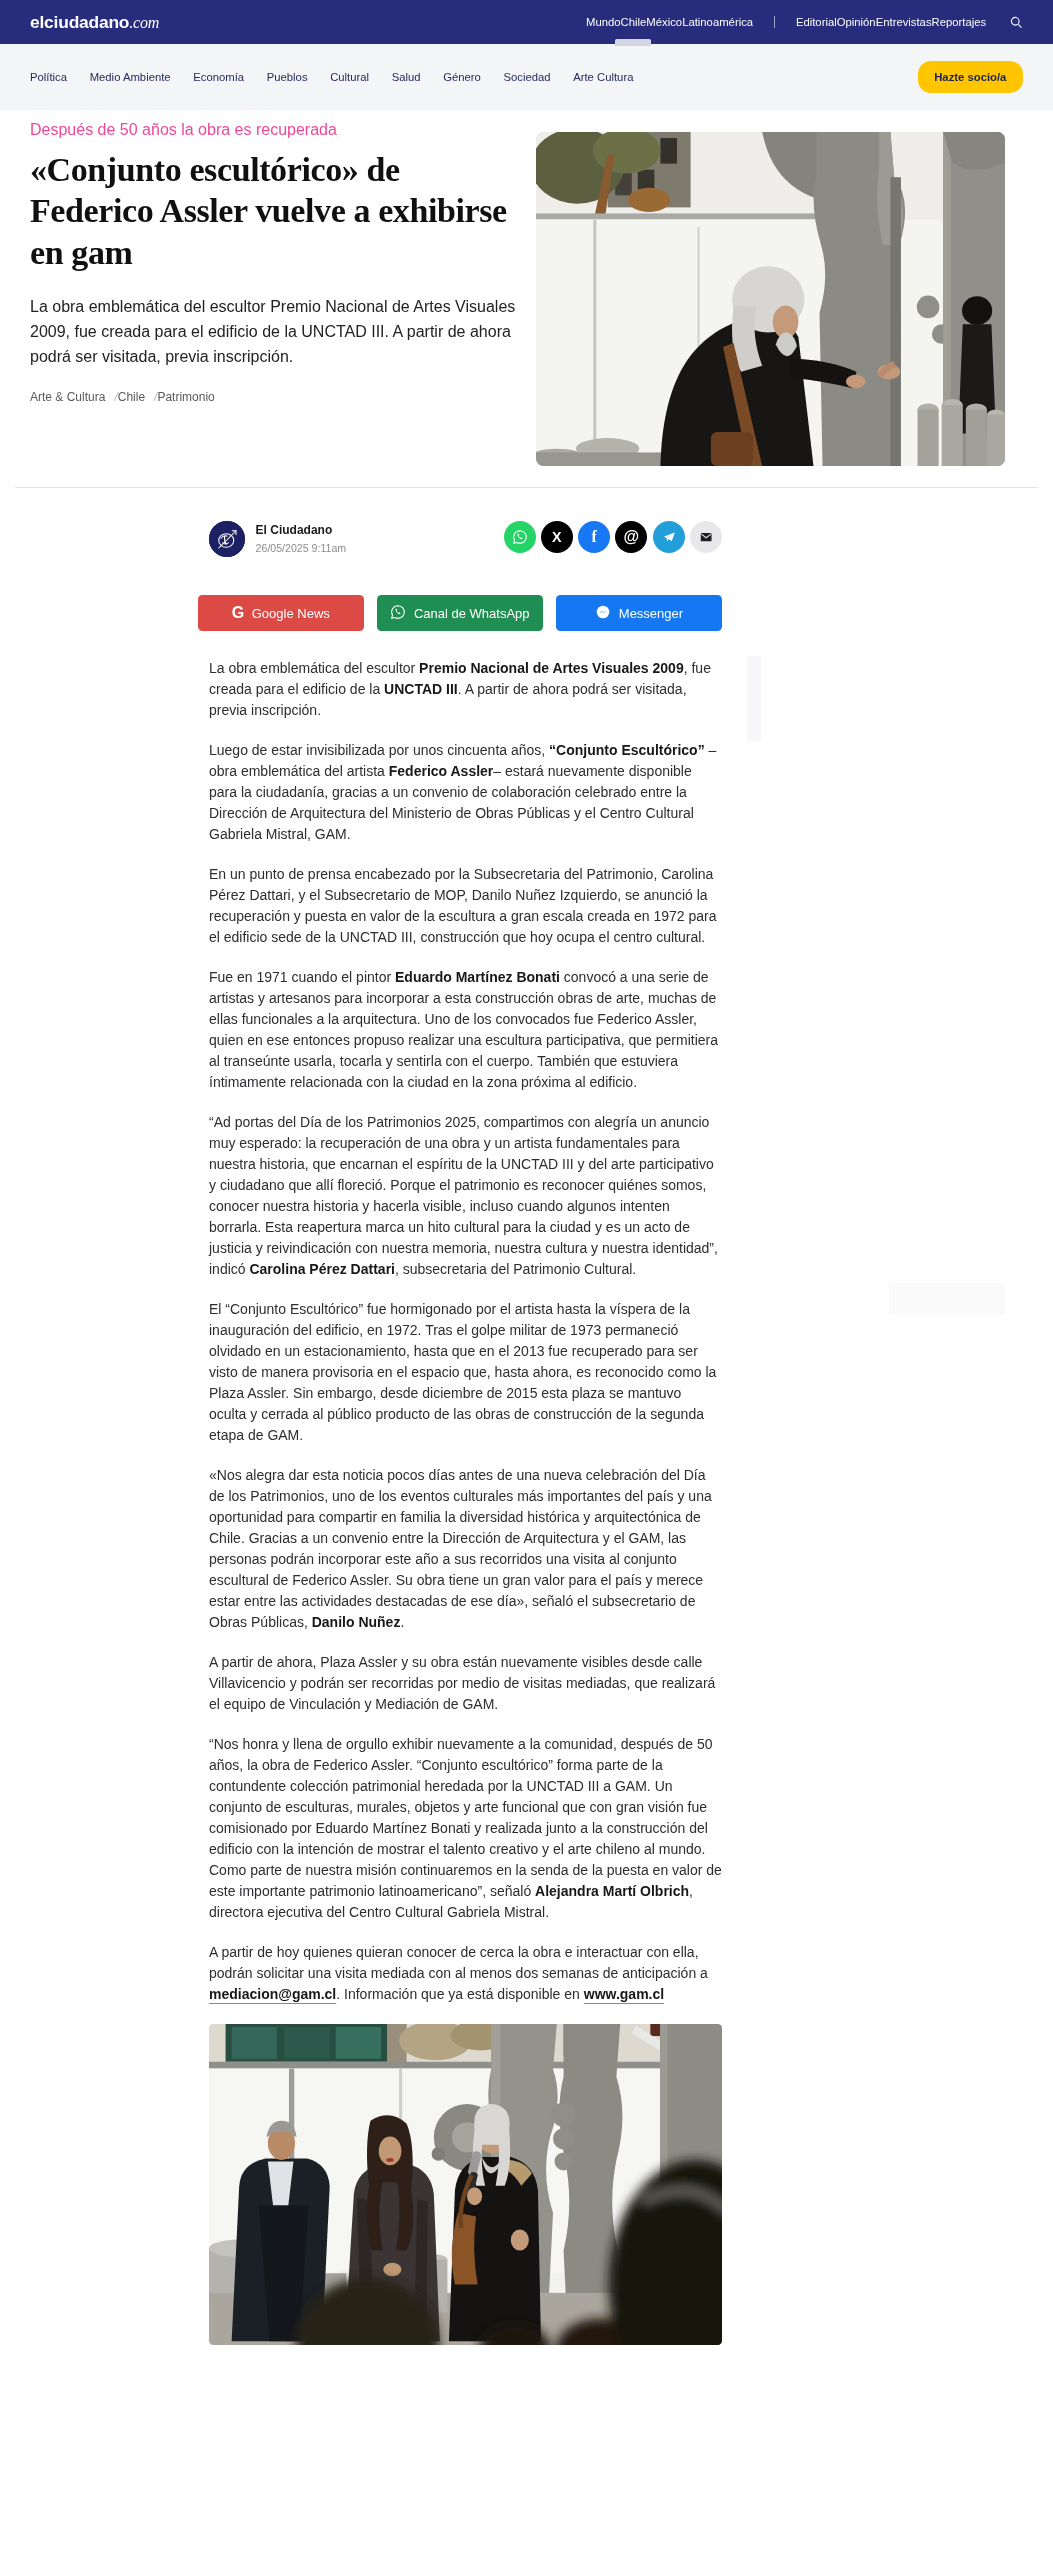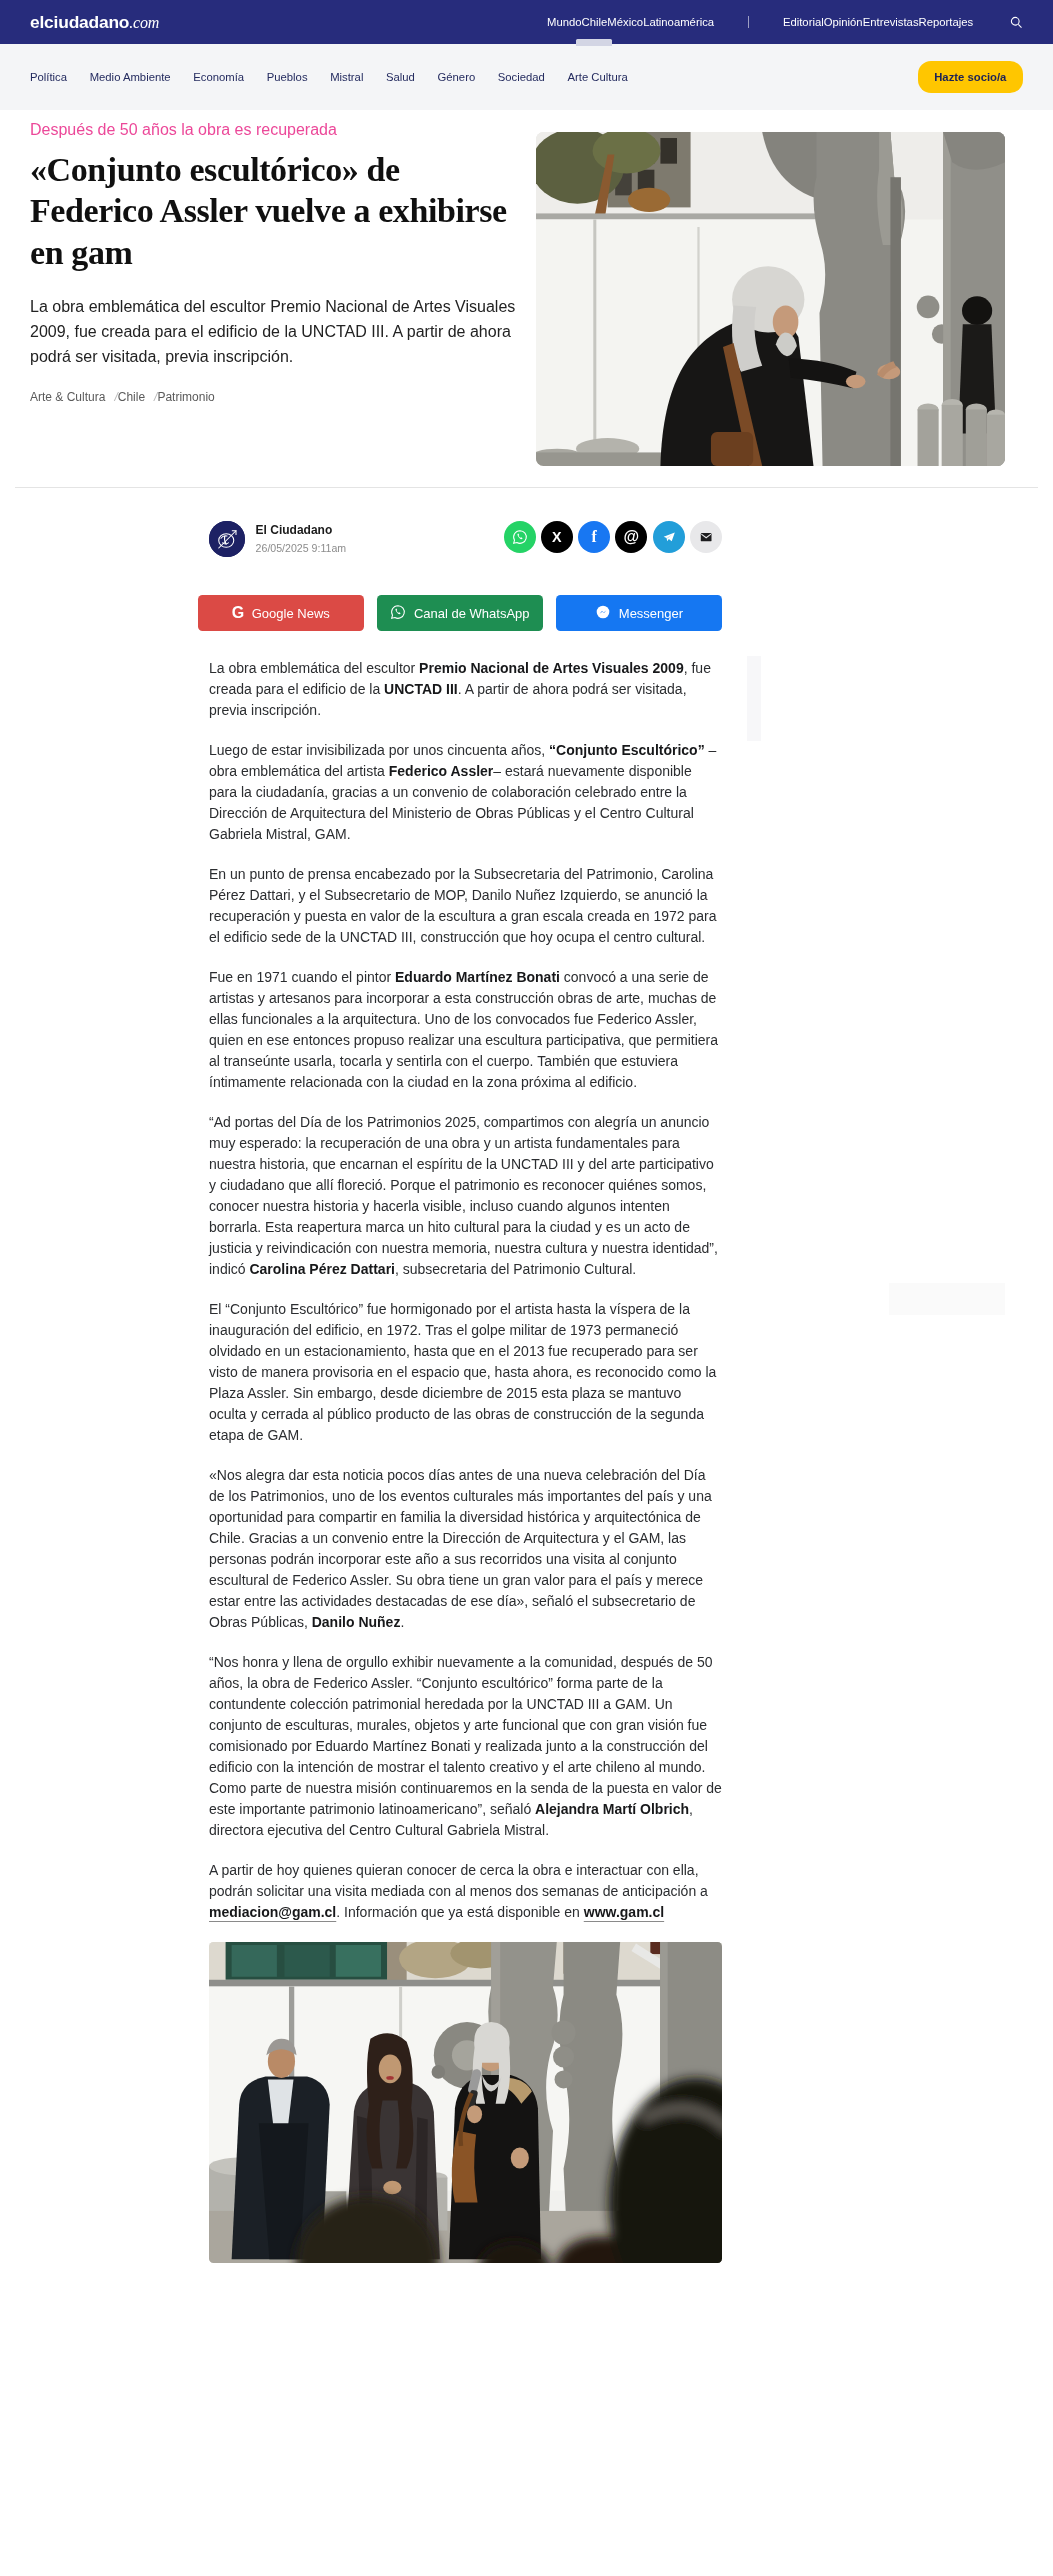--- a/index.html
+++ b/index.html
@@ -4,21 +4,21 @@
 <style>
   html,body{margin:0;padding:0;background:#ffffff;}
   body{font-family:"Liberation Sans",sans-serif;-webkit-font-smoothing:antialiased;}
   .page{position:relative;width:1053px;height:2576px;background:#fff;overflow:hidden;margin:0 auto;}
 
   
   .topbar{position:absolute;top:0;left:0;right:0;height:44px;background:var(--navy,#272c7c);
     display:flex;align-items:center;padding:14px 30px;box-sizing:border-box;z-index:5;}
   .logo{color:#fff;font-size:17.4px;font-weight:800;letter-spacing:-0.2px;cursor:pointer;white-space:nowrap;}
   .logo .com{font-family:"Liberation Serif",serif;font-style:italic;font-weight:400;font-size:16px;}
-  .topnav{margin-left:auto;display:flex;align-items:center;gap:34px;}
+  .topnav{margin-left:auto;display:flex;align-items:center;gap:21px;}
   .topnav .tn-item{color:#fff;font-size:11.3px;text-decoration:none;position:relative;cursor:pointer;white-space:nowrap;}
   .topnav .tn-item.active::after{content:"";position:absolute;left:50%;transform:translateX(-50%);
     top:calc(100% + 10.6px);width:36px;height:7.5px;background:#d3d5e4;border-radius:1.5px 1.5px 0 0;}
   .vdiv{width:0.8px;height:12px;background:rgba(255,255,255,.55);}
   .search-btn{background:none;border:none;padding:0;margin-left:1.5px;cursor:pointer;display:flex;align-items:center;}
 
   
   .subnav{position:absolute;top:44px;left:0;right:0;height:66px;background:var(--subnav-bg,#f4f5f7);
     display:flex;align-items:center;padding:0 30px;box-sizing:border-box;}
   .subnav .sn-list{display:flex;align-items:center;gap:22.6px;}
@@ -89,21 +89,21 @@
       </button>
     </nav>
   </header>
 
   <div class="subnav">
     <nav class="sn-list">
         <a class="sn-item">Política</a>
         <a class="sn-item">Medio Ambiente</a>
         <a class="sn-item">Economía</a>
         <a class="sn-item">Pueblos</a>
-        <a class="sn-item">Mistral</a>
+        <a class="sn-item">Cultural</a>
         <a class="sn-item">Salud</a>
         <a class="sn-item">Género</a>
         <a class="sn-item">Sociedad</a>
         <a class="sn-item">Arte Cultura</a>
       </nav>
     <button class="cta">Hazte socio/a</button>
   </div>
 
   <section class="header-block">
     <div class="kicker">Después de 50 años la obra es recuperada</div>
@@ -243,20 +243,21 @@
 
   <article class="body-col">
     <div>
         <p>La obra emblemática del escultor <strong>Premio Nacional de Artes Visuales 2009</strong>, fue creada para el edificio de la <strong>UNCTAD III</strong>. A partir de ahora podrá ser visitada, previa inscripción.</p>
         <p>Luego de estar invisibilizada por unos cincuenta años, <strong>“Conjunto Escultórico”</strong> – obra emblemática del artista <strong>Federico Assler</strong>– estará nuevamente disponible para la ciudadanía, gracias a un convenio de colaboración celebrado entre la Dirección de Arquitectura del Ministerio de Obras Públicas y el Centro Cultural Gabriela Mistral, GAM.</p>
         <p>En un punto de prensa encabezado por la Subsecretaria del Patrimonio, Carolina Pérez Dattari, y el Subsecretario de MOP, Danilo Nuñez Izquierdo, se anunció la recuperación y puesta en valor de la escultura a gran escala creada en 1972 para el edificio sede de la UNCTAD III, construcción que hoy ocupa el centro cultural.</p>
         <p>Fue en 1971 cuando el pintor <strong>Eduardo Martínez Bonati</strong> convocó a una serie de artistas y artesanos para incorporar a esta construcción obras de arte, muchas de ellas funcionales a la arquitectura. Uno de los convocados fue Federico Assler, quien en ese entonces propuso realizar una escultura participativa, que permitiera al transeúnte usarla, tocarla y sentirla con el cuerpo. También que estuviera íntimamente relacionada con la ciudad en la zona próxima al edificio.</p>
         <p>“Ad portas del Día de los Patrimonios 2025, compartimos con alegría un anuncio muy esperado: la recuperación de una obra y un artista fundamentales para nuestra historia, que encarnan el espíritu de la UNCTAD III y del arte participativo y ciudadano que allí floreció. Porque el patrimonio es reconocer quiénes somos, conocer nuestra historia y hacerla visible, incluso cuando algunos intenten borrarla. Esta reapertura marca un hito cultural para la ciudad y es un acto de justicia y reivindicación con nuestra memoria, nuestra cultura y nuestra identidad”, indicó <strong>Carolina Pérez Dattari</strong>, subsecretaria del Patrimonio Cultural.</p>
         <p>El “Conjunto Escultórico” fue hormigonado por el artista hasta la víspera de la inauguración del edificio, en 1972. Tras el golpe militar de 1973 permaneció olvidado en un estacionamiento, hasta que en el 2013 fue recuperado para ser visto de manera provisoria en el espacio que, hasta ahora, es reconocido como la Plaza Assler. Sin embargo, desde diciembre de 2015 esta plaza se mantuvo oculta y cerrada al público producto de las obras de construcción de la segunda etapa de GAM.</p>
         <p>«Nos alegra dar esta noticia pocos días antes de una nueva celebración del Día de los Patrimonios, uno de los eventos culturales más importantes del país y una oportunidad para compartir en familia la diversidad histórica y arquitectónica de Chile. Gracias a un convenio entre la Dirección de Arquitectura y el GAM, las personas podrán incorporar este año a sus recorridos una visita al conjunto escultural de Federico Assler. Su obra tiene un gran valor para el país y merece estar entre las actividades destacadas de ese día», señaló el subsecretario de Obras Públicas, <strong>Danilo Nuñez</strong>.</p>
+        <p>A partir de ahora, Plaza Assler y su obra están nuevamente visibles desde calle Villavicencio y podrán ser recorridas por medio de visitas mediadas, que realizará el equipo de Vinculación y Mediación de GAM.</p>
         <p>“Nos honra y llena de orgullo exhibir nuevamente a la comunidad, después de 50 años, la obra de Federico Assler. “Conjunto escultórico” forma parte de la contundente colección patrimonial heredada por la UNCTAD III a GAM.  Un conjunto de esculturas, murales, objetos y arte funcional que con gran visión fue comisionado por Eduardo Martínez Bonati y realizada junto a la construcción del edificio con la intención de mostrar el talento creativo y el arte chileno al mundo. Como parte de nuestra misión continuaremos en la senda de la puesta en valor de este importante patrimonio latinoamericano”, señaló <strong>Alejandra Martí Olbrich</strong>, directora ejecutiva del Centro Cultural Gabriela Mistral.</p>
         <p>A partir de hoy quienes quieran conocer de cerca la obra e interactuar con ella, podrán solicitar una visita mediada con al menos dos semanas de anticipación a <a class="body-link"><strong>mediacion@gam.cl</strong></a>. Información que ya está disponible en <a class="body-link"><strong>www.gam.cl</strong></a></p>
       </div>
 
     <figure class="photo2" style="margin:4.5px 0 0;">
       <svg viewBox="0 0 680 425" preserveAspectRatio="none">
         <defs>
             <filter id="blur7">
               <feGaussianBlur stdDeviation="7"></feGaussianBlur>
             </filter>

